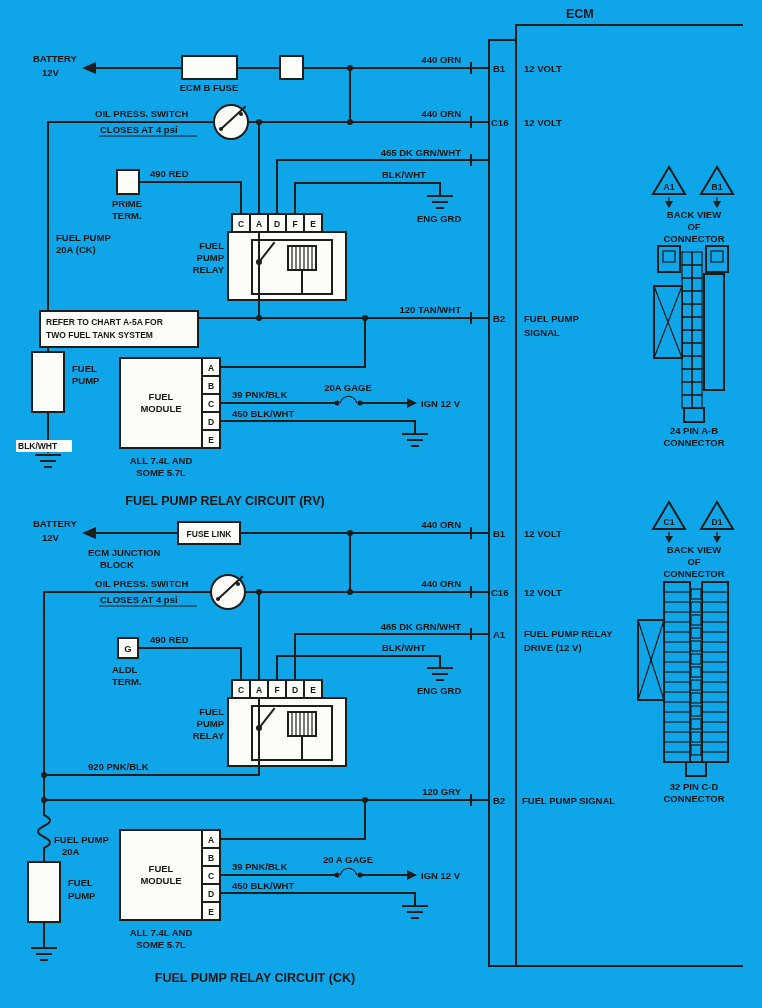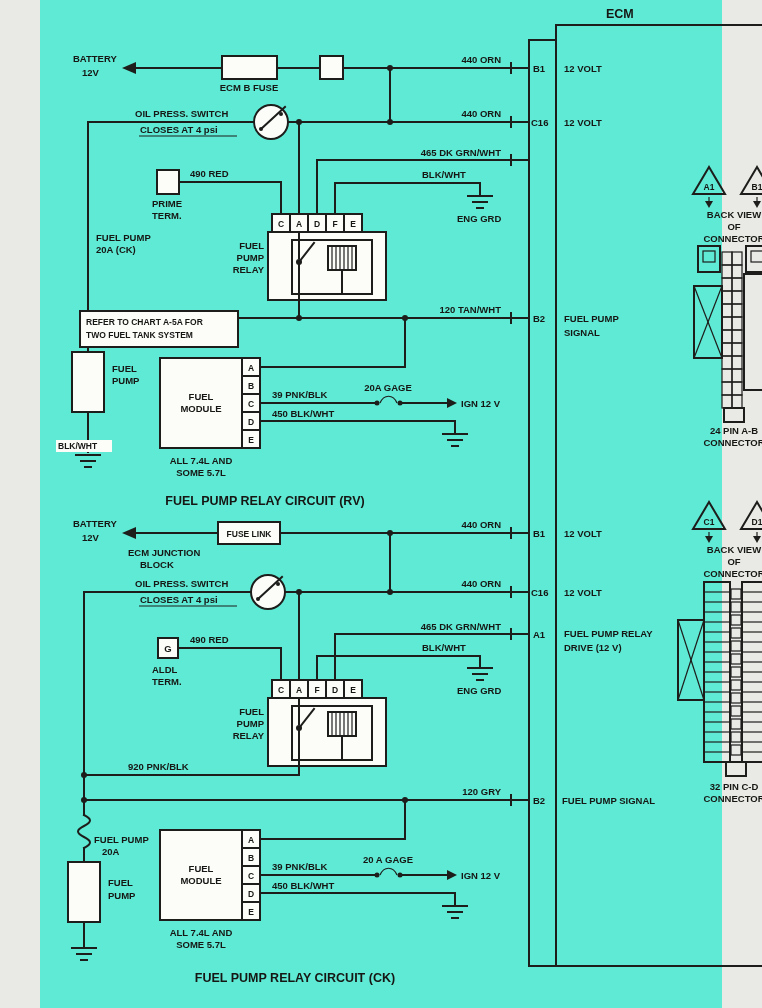--- a/index.html
+++ b/index.html
@@ -1,16 +1,16 @@
 <!DOCTYPE html>
 <html><head>
 <meta charset="utf-8">
 <style>
   html,body{margin:0;padding:0;background:#e9e9e5;}
-  .page{width:682px;height:1008px;background:#5eead4;position:relative;margin:0 auto;
+  .page{width:762px;height:1008px;background:#0ea5e9;position:relative;margin:0 auto;
         font-family:"Liberation Sans",sans-serif;}
   svg{display:block;}
   .w{stroke:#1d1d1b;stroke-width:2;fill:none;stroke-linecap:square;}
   .w1{stroke:#1d1d1b;stroke-width:1.2;fill:none;}
   .bx{fill:#fcfcf9;stroke:#1d1d1b;stroke-width:2;}
   .dt{fill:#1d1d1b;stroke:none;}
   .ar{fill:#1d1d1b;stroke:none;}
   text{fill:#161614;font-weight:bold;font-size:9.5px;font-family:"Liberation Sans",sans-serif;
        letter-spacing:0px;}
   .s85{font-size:8.5px;}

